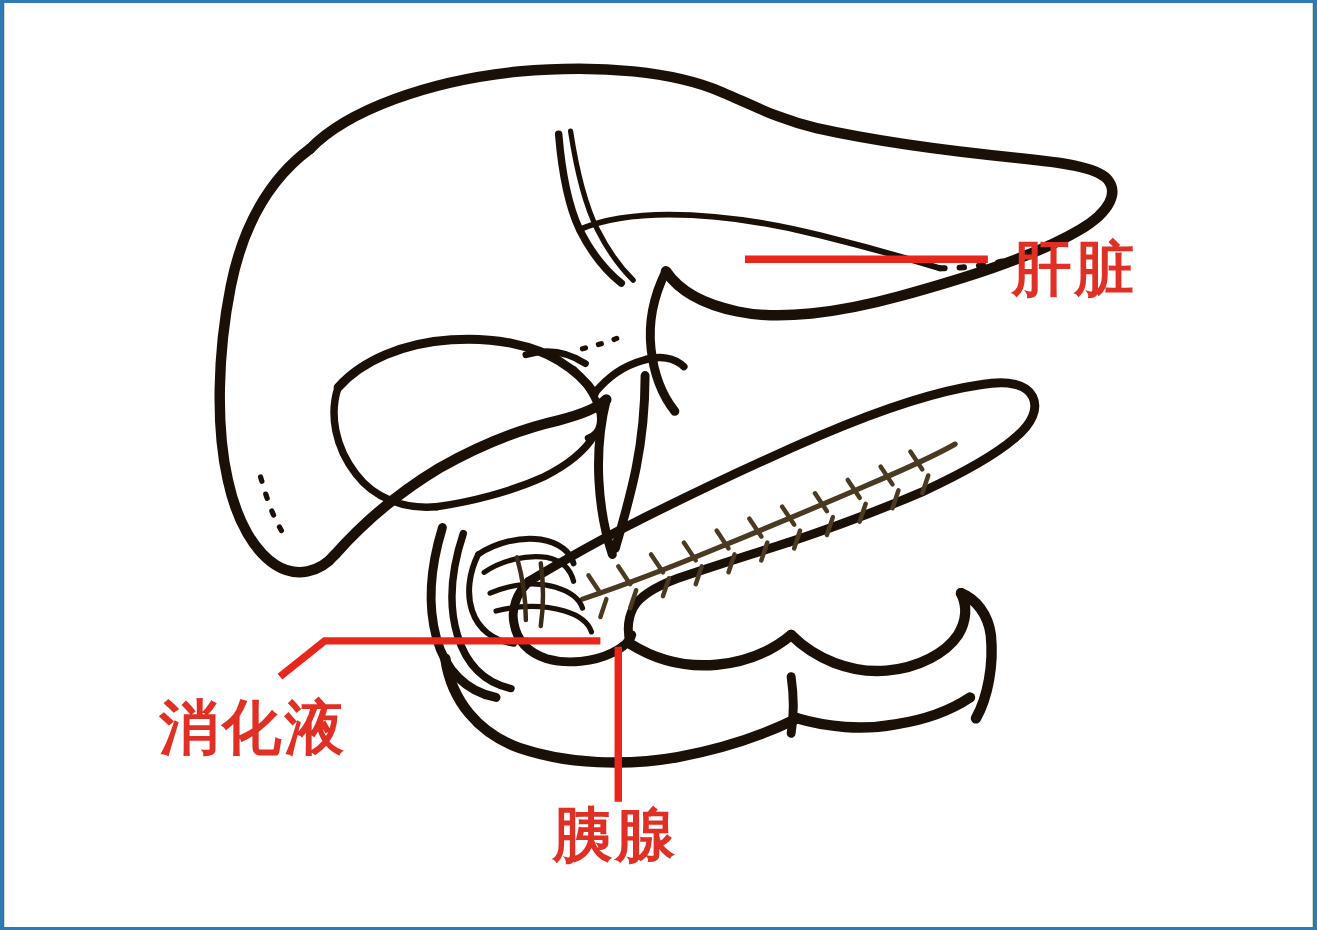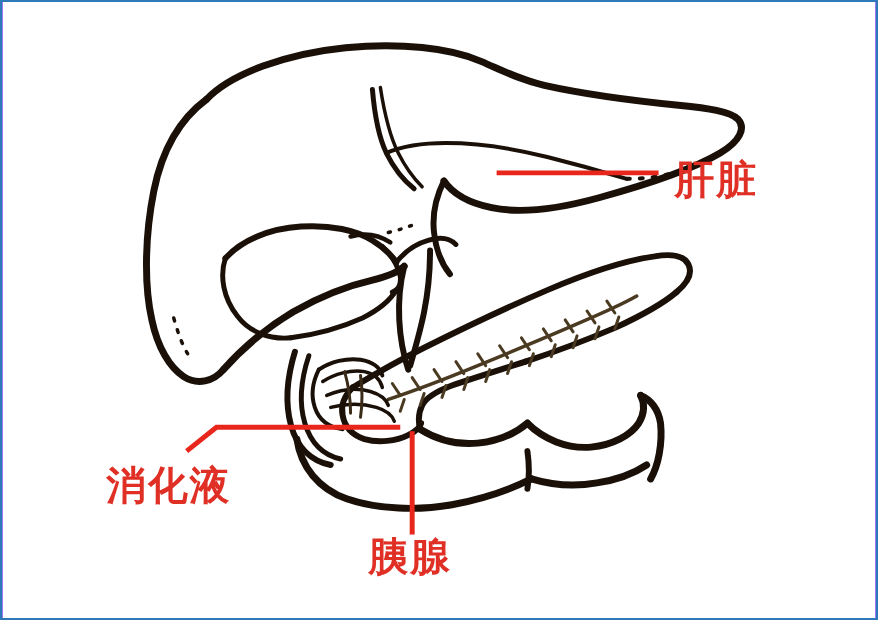--- a/index.html
+++ b/index.html
@@ -13,21 +13,21 @@
     height: 620px;
     font-family: "DejaVu Sans", "Liberation Sans", sans-serif;
     overflow: hidden;
   }
   #figure-frame {
     position: relative;
     width: 878px;
     height: 620px;
     box-sizing: border-box;
     border: 2px solid #2e7ab8;
-    background: #8b5cf6;
+    background: #4d7c0f;
     overflow: hidden;
   }
   #canvas-wrap {
     position: absolute;
     inset: 0;
   }
   svg#anatomy-svg {
     display: block;
     width: 100%;
     height: 100%;

